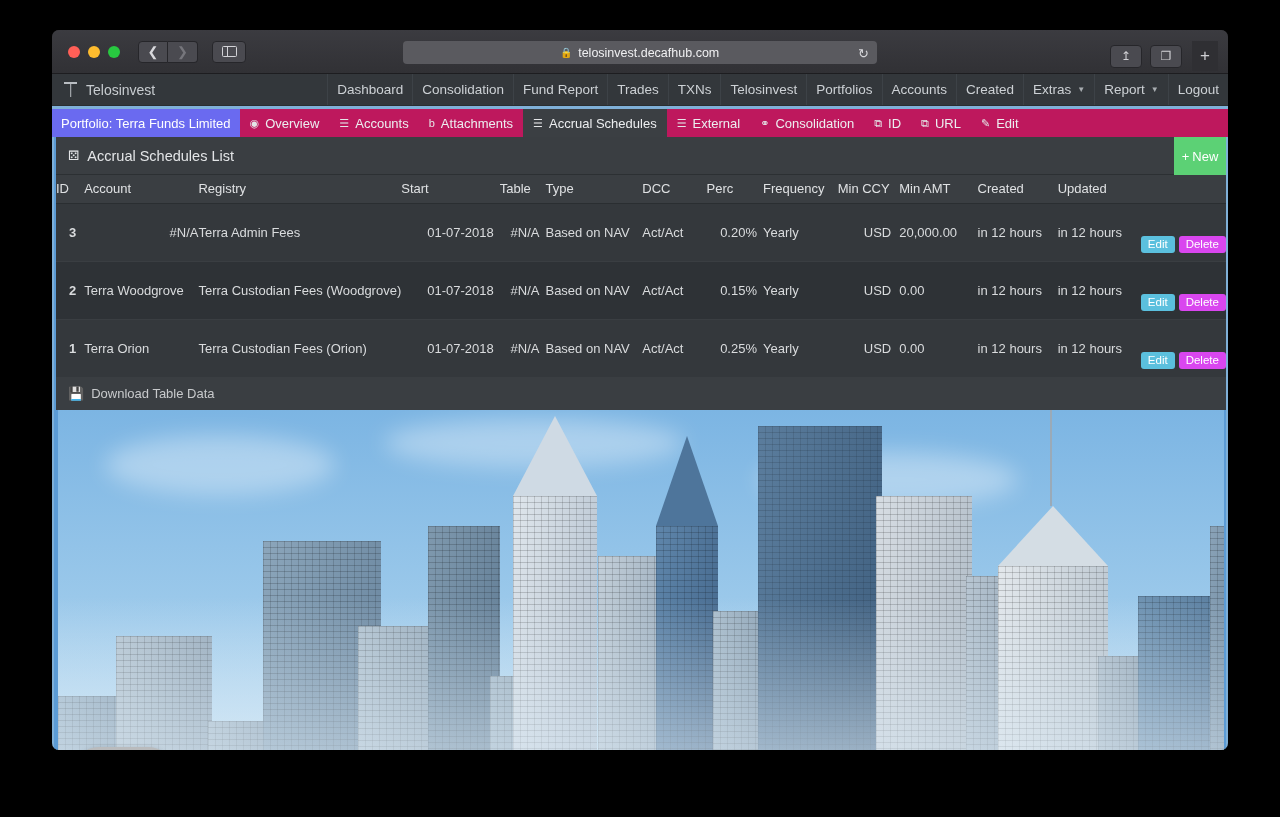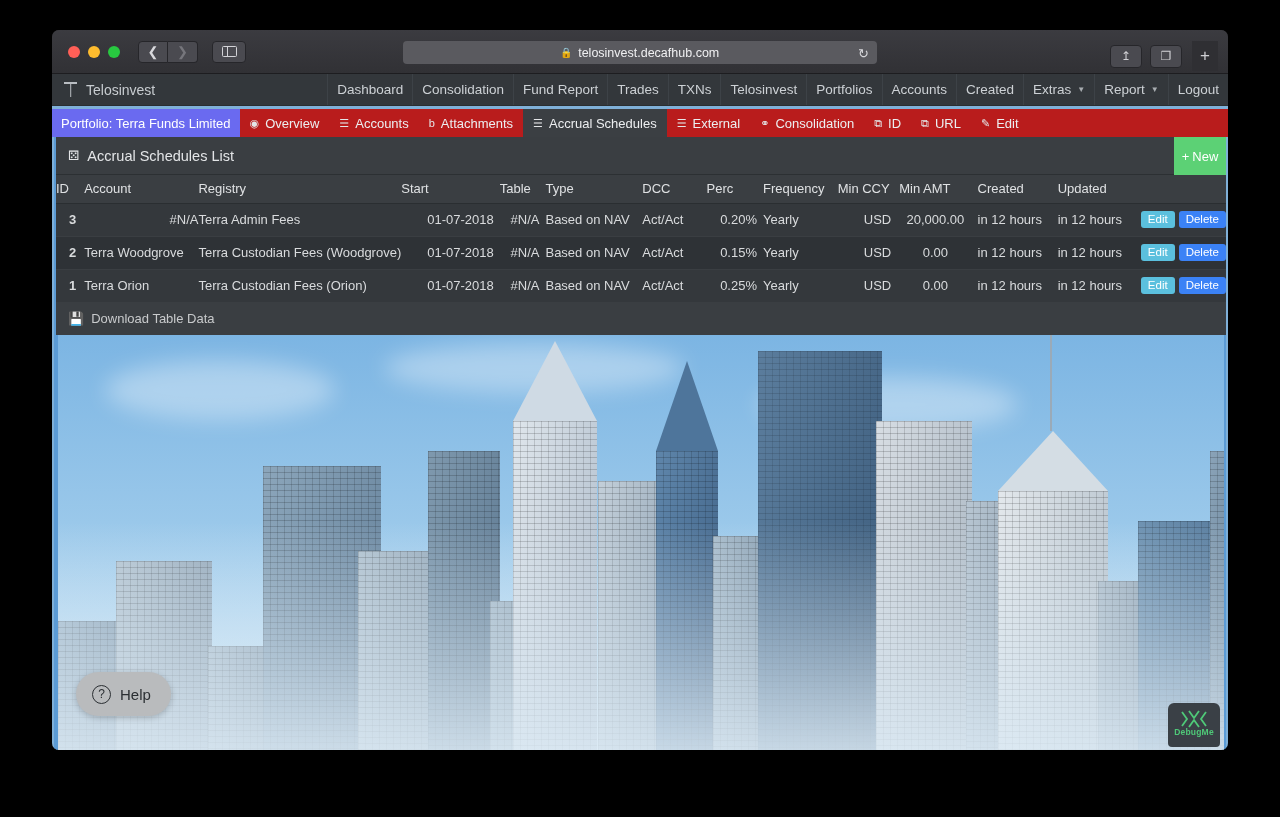--- a/index.html
+++ b/index.html
@@ -102,21 +102,21 @@
     border-left: 1px solid #3d4247;
     white-space: nowrap;
     cursor: default;
   }
   .caret { margin-left: 6px; font-size: 8px; color: #a8acb0; }
 
   
   .subnav-wrap { background: #7fb0d8; padding: 3px 0 0 0; }
   .subnav {
     height: 28px; display: flex; align-items: stretch;
-    background: #b91c1c;
+    background: #be185d;
     font-size: 13px;
   }
   .pill {
     background: #6a6af0;
     color: #fff;
     display: flex; align-items: center;
     padding: 0 9px;
     font-size: 13px;
   }
   .subitem {
@@ -177,38 +177,38 @@
   .c-id     { width: 30px;  text-align: right; padding-right: 8px !important; }
   .c-acct   { width: 118px; }
   .c-reg    { width: 185px; margin-left: 30px; }
   .c-start  { width: 105px; text-align: right; padding-right: 6px !important; }
   .c-until  { width: 48px;  text-align: right; padding-right: 6px !important; }
   .c-type   { width: 100px; }
   .c-dcc    { width: 70px; }
   .c-perc   { width: 60px;  text-align: right; padding-right: 6px !important; }
   .c-freq   { width: 78px; }
   .c-ccy    { width: 62px;  text-align: right; padding-right: 8px !important; }
-  .c-amt    { width: 82px;  text-align: center; padding-right: 6px !important; }
+  .c-amt    { width: 82px;  text-align: left; padding-right: 6px !important; }
   .c-created{ width: 84px; }
   .c-updated{ width: 88px; margin-top: 17px; }
   .c-act    { width: 84px; }
   .na { color: #72767a; text-align: right; }
   .perc { color: #4fc878; }
   .amt-green { color: #4fc878; }
   .amt-blue { color: #4bb8e0; }
   .btn-edit, .btn-del {
     display: inline-block;
     font-size: 11.5px; color: #fff;
     padding: 2px 7px 3px 7px;
     border-radius: 3px;
     border: none;
     font-family: inherit;
   }
   .btn-edit { background: #5bc0de; margin-right: 4px; }
-  .btn-del  { background: #3b82f6; }
+  .btn-del  { background: #d946ef; margin-top: 25px; }
 
   .panel-foot {
     background: #3a3e42;
     padding: 8px 0 9px 12px;
     color: #c8cacc;
     font-size: 13px;
     display: flex; align-items: center; gap: 7px;
   }
 
   

